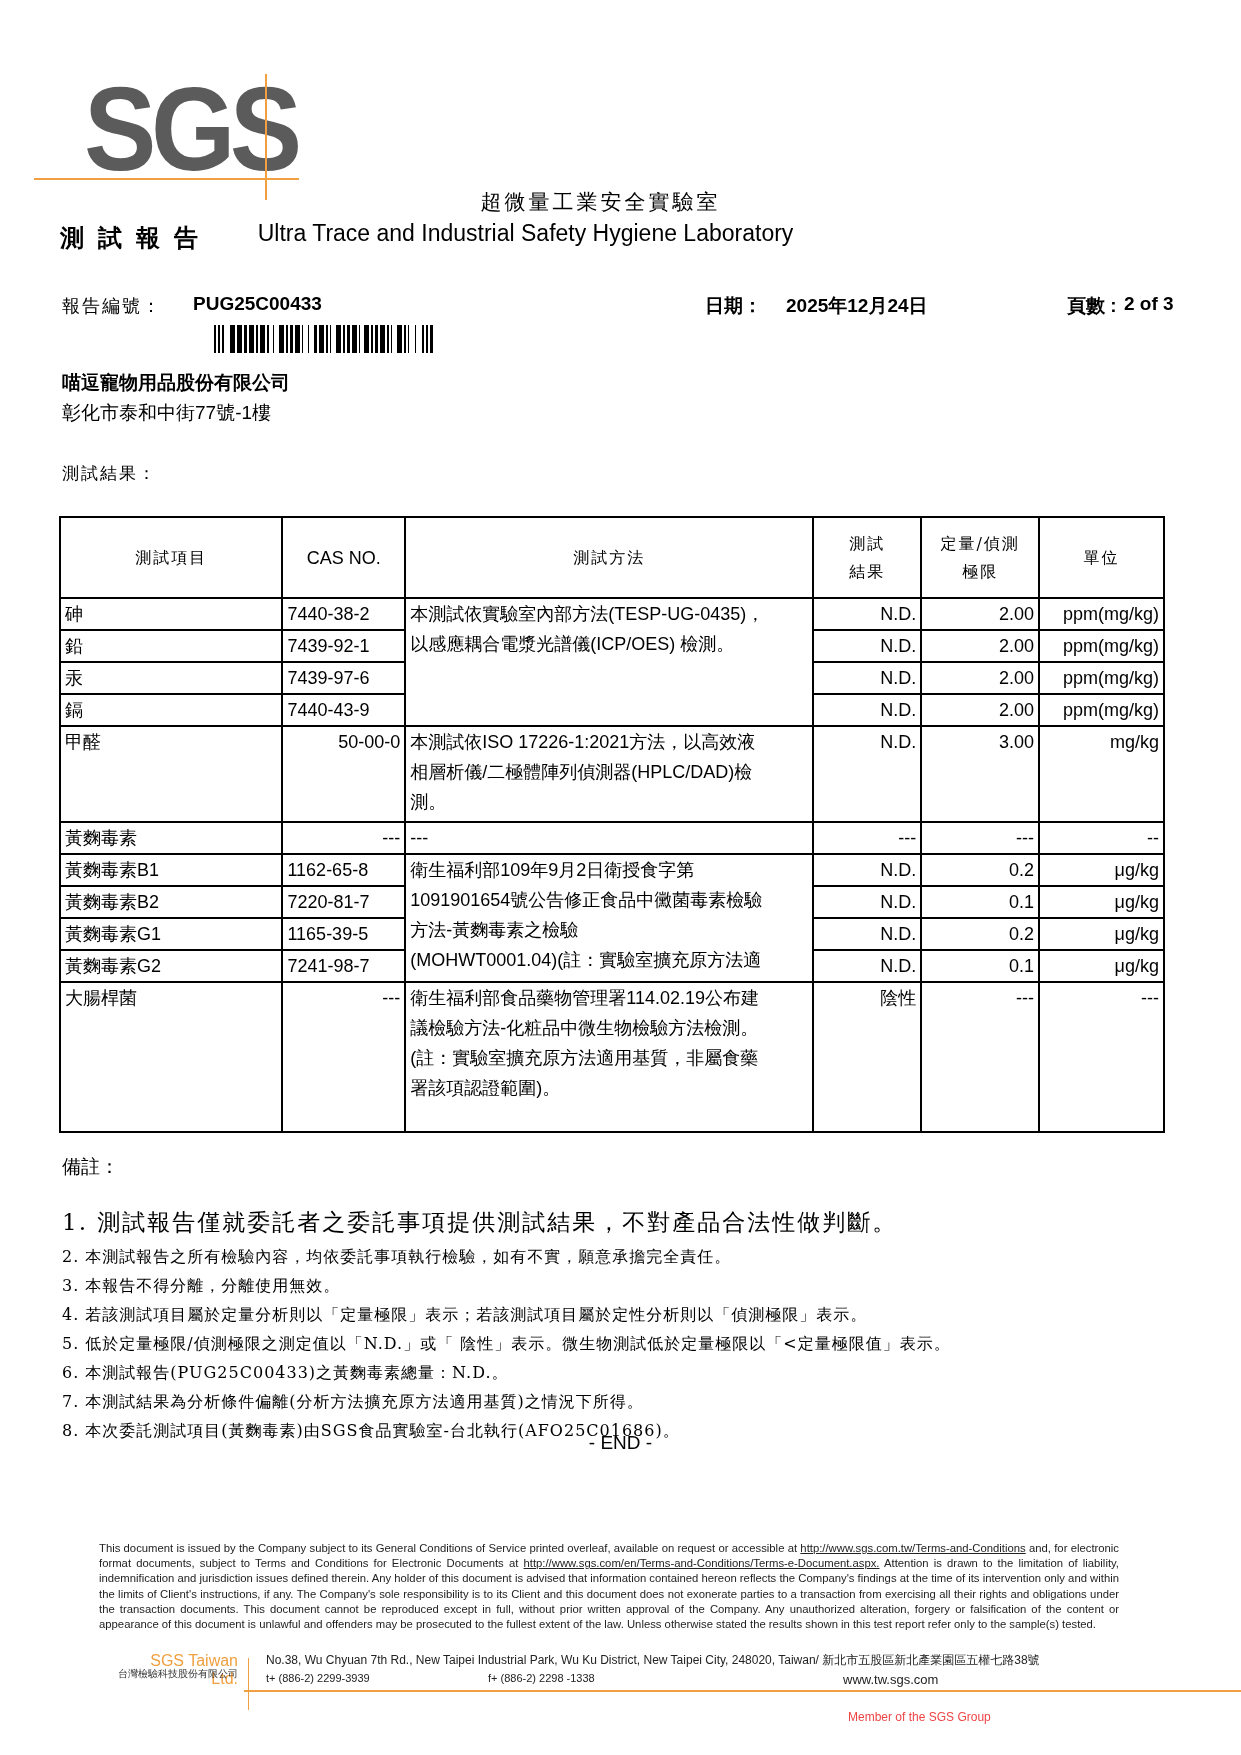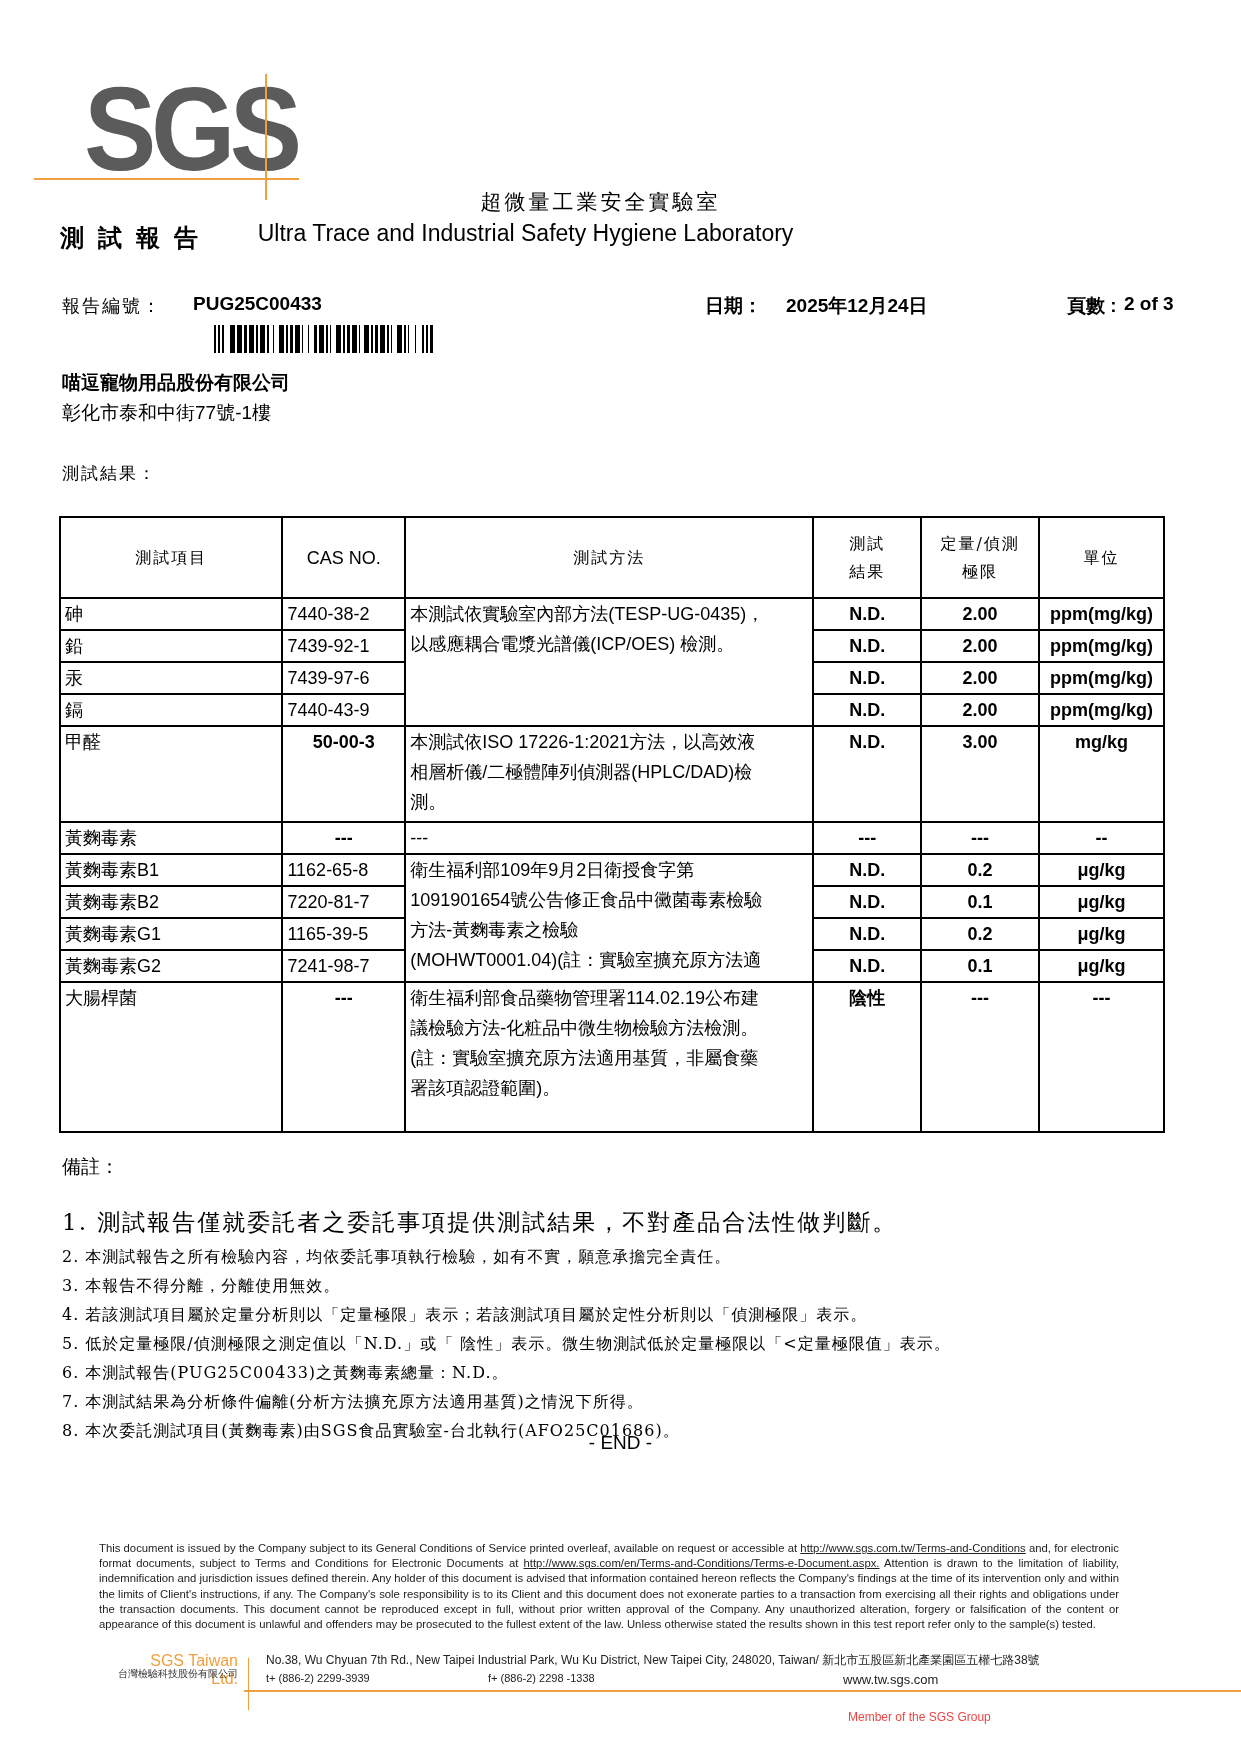--- a/index.html
+++ b/index.html
@@ -27,21 +27,21 @@
   .company { left: 62px; top: 370px; font-size: 19px; font-weight: bold; }
   .address { left: 62px; top: 400px; font-size: 19px; }
   .results-label { left: 62px; top: 462px; font-size: 17px; letter-spacing: 2px; }
 
   
   table.results { position: absolute; left: 59px; top: 516px; border-collapse: collapse; width: 1106px;
                   font-size: 18px; }
   table.results td, table.results th { border: 2px solid #000; padding: 0 4px; vertical-align: top; height: 28px; line-height: 30px; }
   table.results th { font-weight: normal; vertical-align: middle; text-align: center; height: 79px; line-height: 28px; }
   th.serif { font-family: "DejaVu Serif", serif; font-size: 16px; letter-spacing: 2px; }
-  td.center { text-align: center; font-weight: bold; }
+  td.center { text-align: right; }
   td.right { text-align: left; padding-right: 6px; }
   td.method { line-height: 32px; padding-left: 4px; }
 
   .notes-label { left: 62px; top: 1154px; font-size: 19px; }
   .note { left: 62px; font-family: "DejaVu Serif", serif; font-size: 16px; letter-spacing: 1px; white-space: nowrap; margin-top: 21px; }
   .note.big { font-size: 23px; letter-spacing: 2px; }
   .end { left: 0; width: 1241px; text-align: center; top: 1432px; font-size: 19px; }
 
   .disclaimer { left: 99px; top: 1541px; width: 1020px; font-size: 11.3px; line-height: 15.2px; text-align: justify; color: #222; }
   .disclaimer a { color: #222; text-decoration: underline; }
@@ -165,21 +165,21 @@
   <tr>
     <td>鎘</td>
     <td class="right">7440-43-9</td>
     <td class="center">N.D.</td>
     <td class="center">2.00</td>
     <td class="center">ppm(mg/kg)</td>
   </tr>
 
   <tr>
     <td style="height:94px">甲醛</td>
-    <td class="center">50-00-3</td>
+    <td class="center">50-00-0</td>
     <td class="method">
       <div>本測試依ISO 17226-1:2021方法，以高效液</div>
       <div>相層析儀/二極體陣列偵測器(HPLC/DAD)檢</div>
       <div>測。</div>
     </td>
     <td class="center">N.D.</td>
     <td class="center">3.00</td>
     <td class="center">mg/kg</td>
   </tr>
 

